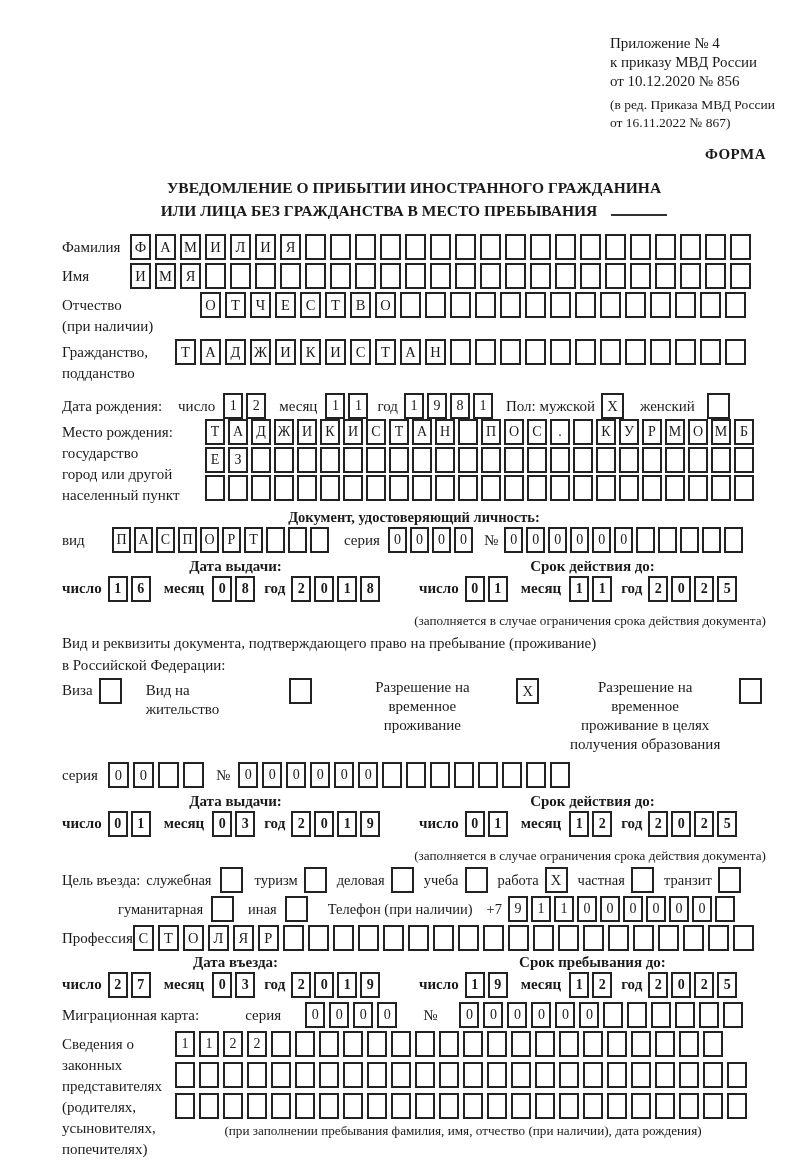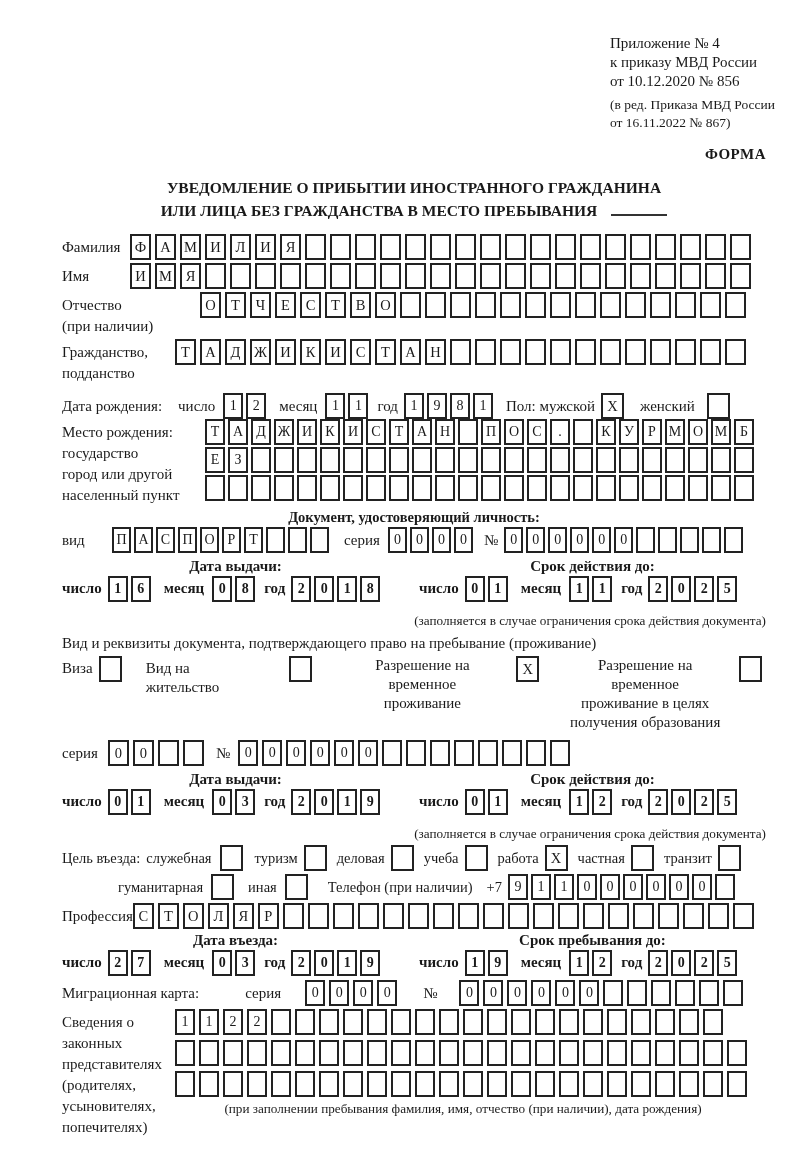--- a/index.html
+++ b/index.html
@@ -386,20 +386,21 @@
             <span class="cell">0</span>
             <span class="cell">2</span>
             <span class="cell">5</span>
           </span>
       </div>
     </div>
   </div>
   <div class="note-r">(заполняется в случае ограничения срока действия документа)</div>
 
   <div class="plain" style="margin-top:4px;">Вид и реквизиты документа, подтверждающего право на пребывание (проживание)</div>
+  <div class="plain">в Российской Федерации:</div>
 
   <div class="vrow" style="margin-top:3px;">
     <span class="inl mt0" style="padding-top:3px;">Виза</span>
     <span class="cells cb ml6">
         <span class="cell"></span>
       </span>
     <span class="inl ml20" style="padding-top:3px;">Вид на жительство</span>
     <span class="cells cb ml24">
         <span class="cell"></span>
       </span>

